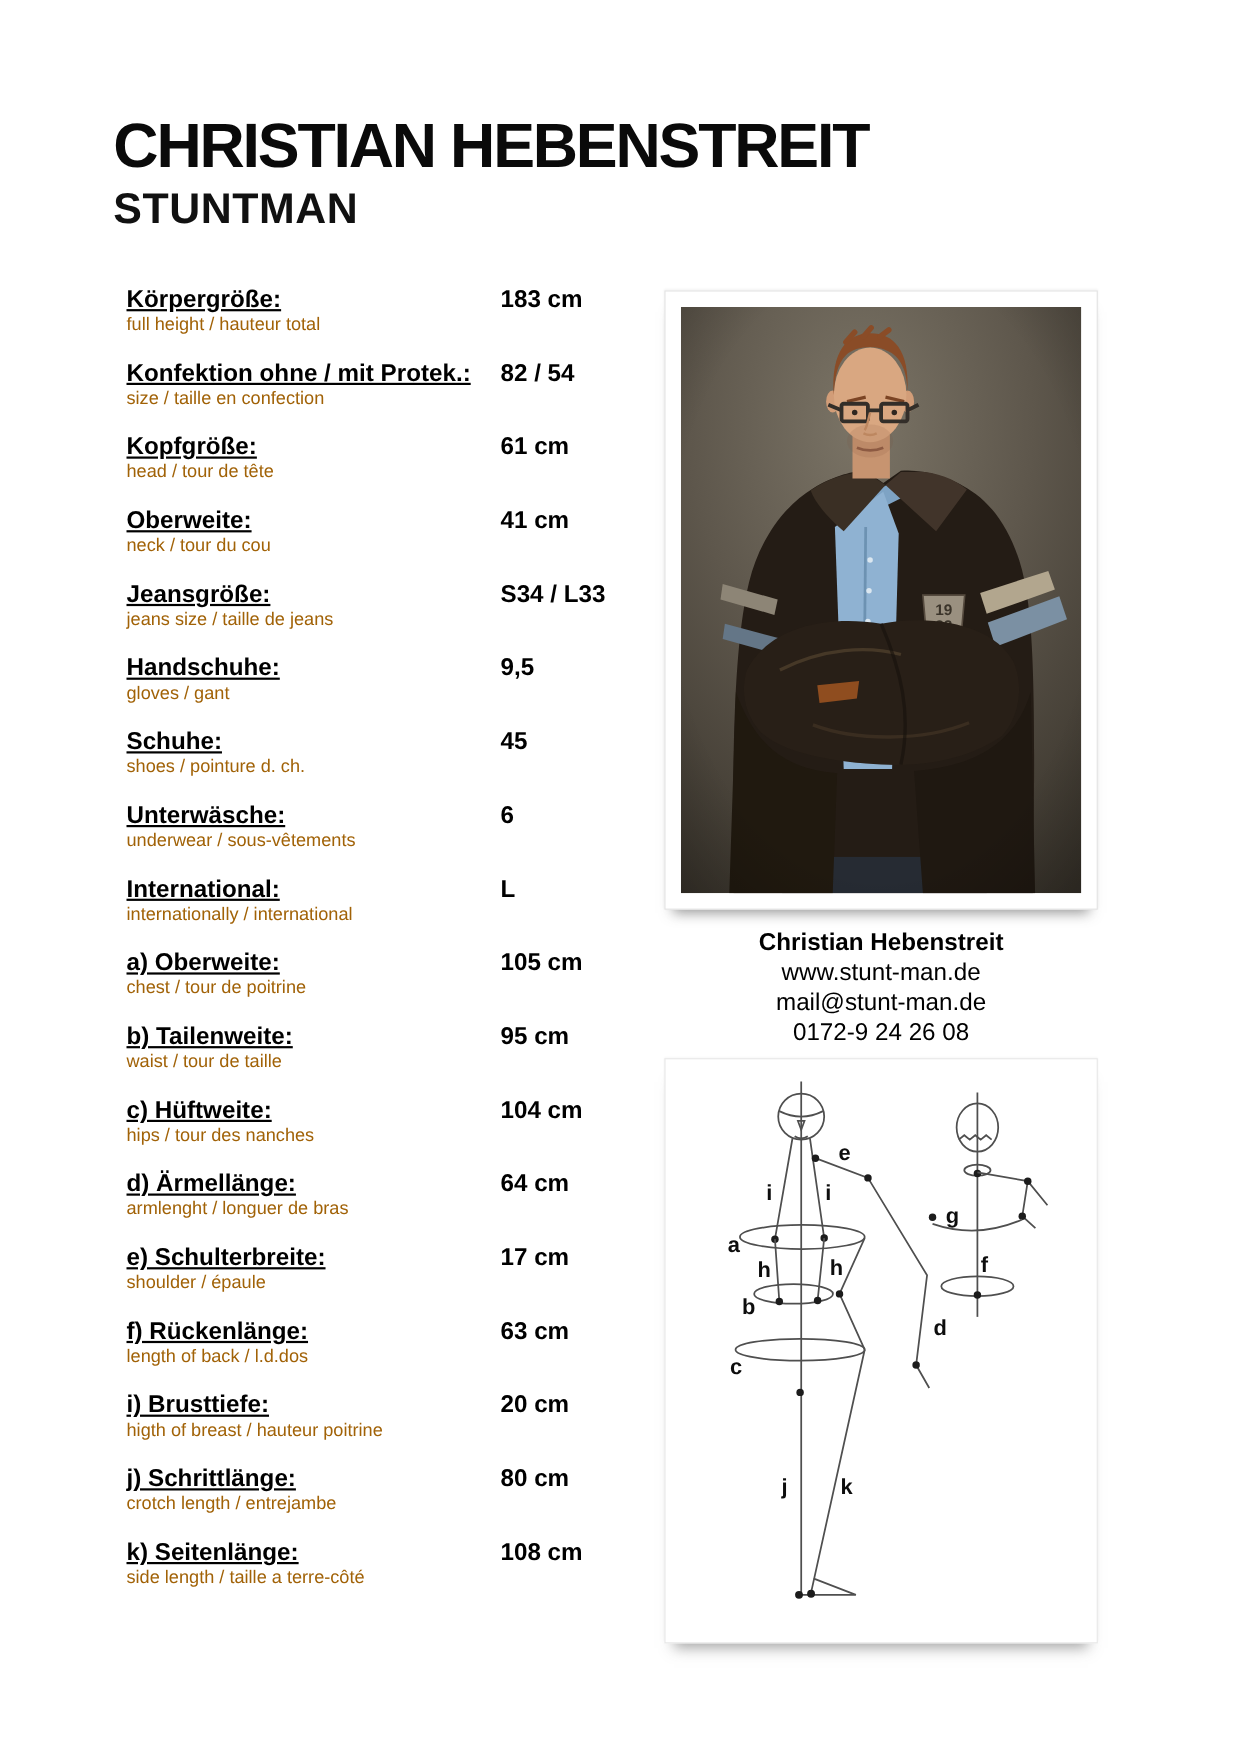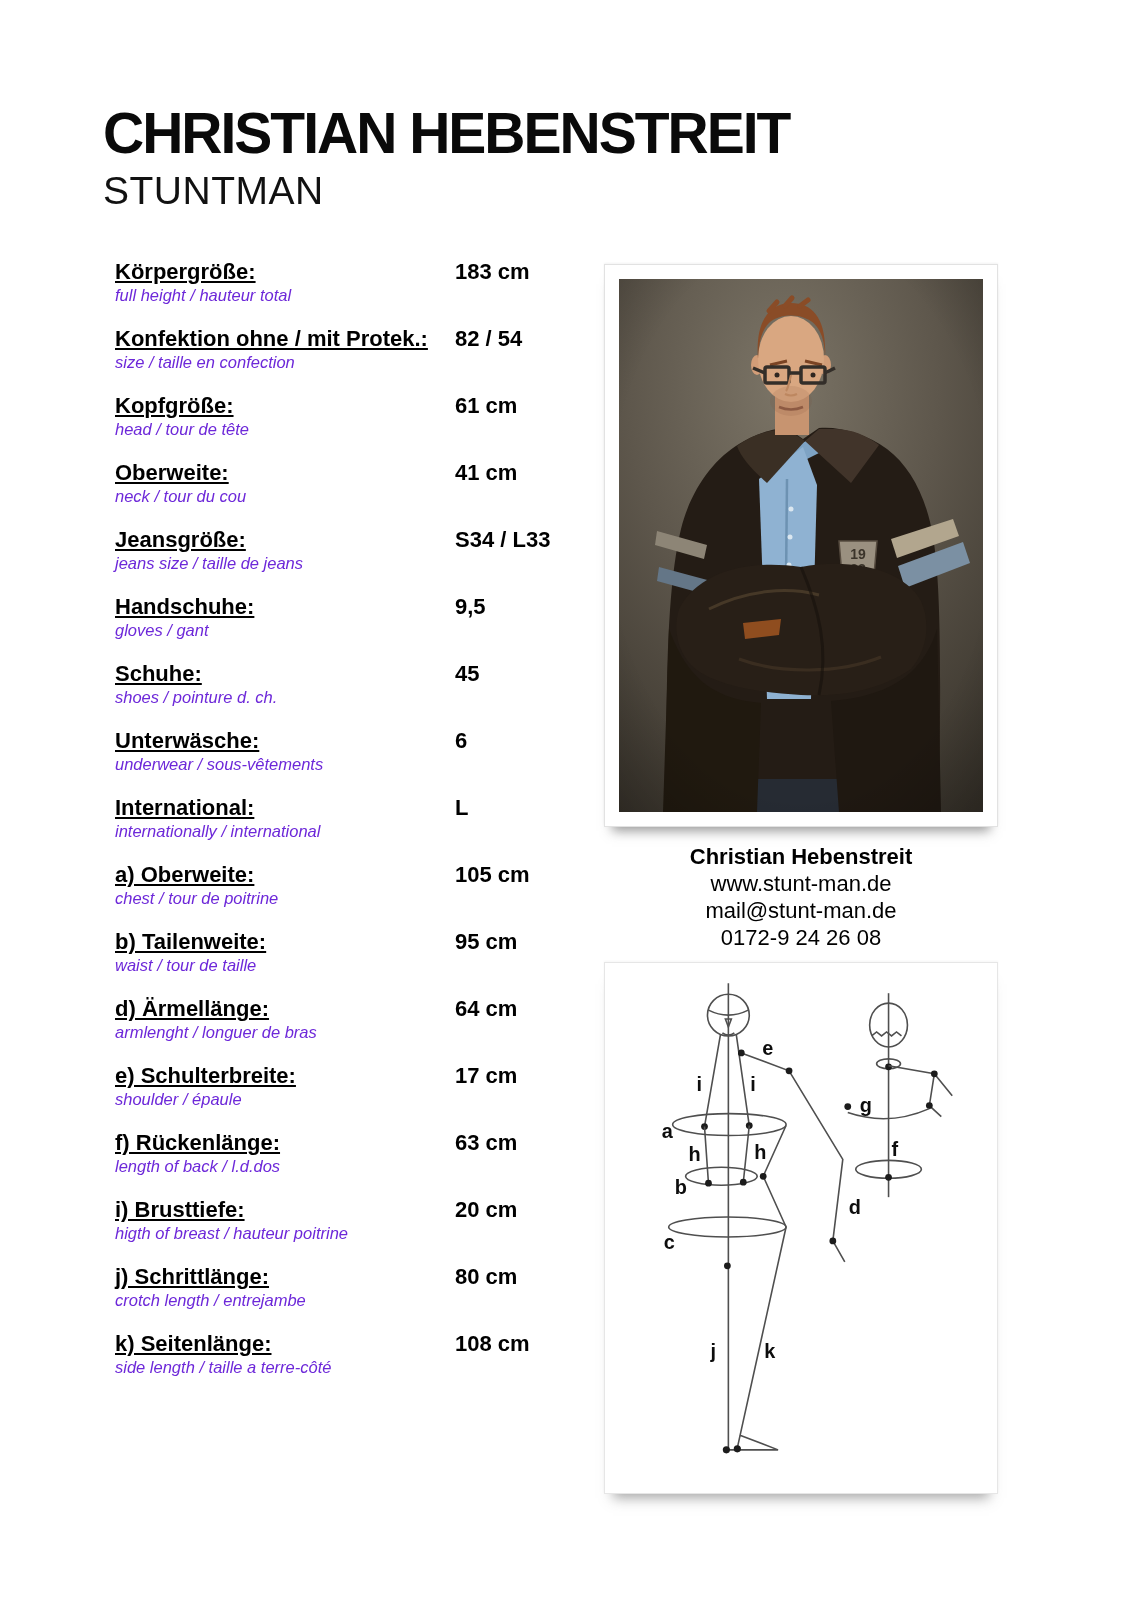--- a/index.html
+++ b/index.html
@@ -2,29 +2,29 @@
 <html><head>
 <meta charset="utf-8">
 <style>
   * { margin:0; padding:0; box-sizing:border-box; }
   body { background:#ffffff; font-family:"Liberation Sans", sans-serif; color:#000; }
   .page { position:relative; width:1131px; height:1544px; background:#fff; overflow:hidden; }
 
   
   .hdr { position:absolute; left:103px; top:104px; }
   .hdr h1 { font-size:57px; font-weight:bold; letter-spacing:-2px; line-height:1.05; color:#0a0a0a; }
-  .hdr h2 { font-size:39px; font-weight:400; letter-spacing:0.5px; margin-top:5px; color:#111; }
+  .hdr h2 { font-size:39px; font-weight:700; letter-spacing:0.5px; margin-top:5px; color:#111; }
 
   
   .meas { position:absolute; left:115px; top:258px; width:475px; }
   .m-row { display:grid; grid-template-columns:340px 1fr; margin-bottom:19px; }
   .m-row:nth-child(10) { margin-top:8px; }
   .m-label { font-size:22px; font-weight:bold; line-height:27px; white-space:nowrap;text-decoration:underline; }
   .m-value { font-size:22px; font-weight:bold; line-height:27px; white-space:nowrap; }
-  .m-sub { grid-column:1 / 3; font-size:16.5px; line-height:21px; color:#6d28d9;font-style:italic; }
+  .m-sub { grid-column:1 / 3; font-size:16.5px; line-height:21px; color:#a16207; }
 
   
   .photo-panel { position:absolute; left:604px; top:264px; width:394px; height:563px;
     background:#fff; border:1px solid #e2e2e2; padding:14px;
     box-shadow:0 -1px 2px rgba(0,0,0,.05), 0 12px 11px -8px rgba(70,70,70,.55); }
   .photo-panel svg { display:block; width:364px; height:533px; }
 
   
   .contact { position:absolute; left:604px; top:843px; width:394px; text-align:center; }
   .contact div { font-size:22px; line-height:27px; color:#000; }
@@ -110,20 +110,25 @@
       <div class="m-value">105 cm</div>
       <div class="m-sub">chest / tour de poitrine</div>
     </div>
 
     <div class="m-row">
       <div class="m-label">b) Tailenweite:</div>
       <div class="m-value">95 cm</div>
       <div class="m-sub">waist / tour de taille</div>
     </div>
 
+    <div class="m-row">
+      <div class="m-label">c) Hüftweite:</div>
+      <div class="m-value">104 cm</div>
+      <div class="m-sub">hips / tour des nanches</div>
+    </div>
 
     <div class="m-row">
       <div class="m-label">d) Ärmellänge:</div>
       <div class="m-value">64 cm</div>
       <div class="m-sub">armlenght / longuer de bras</div>
     </div>
 
     <div class="m-row">
       <div class="m-label">e) Schulterbreite:</div>
       <div class="m-value">17 cm</div>

